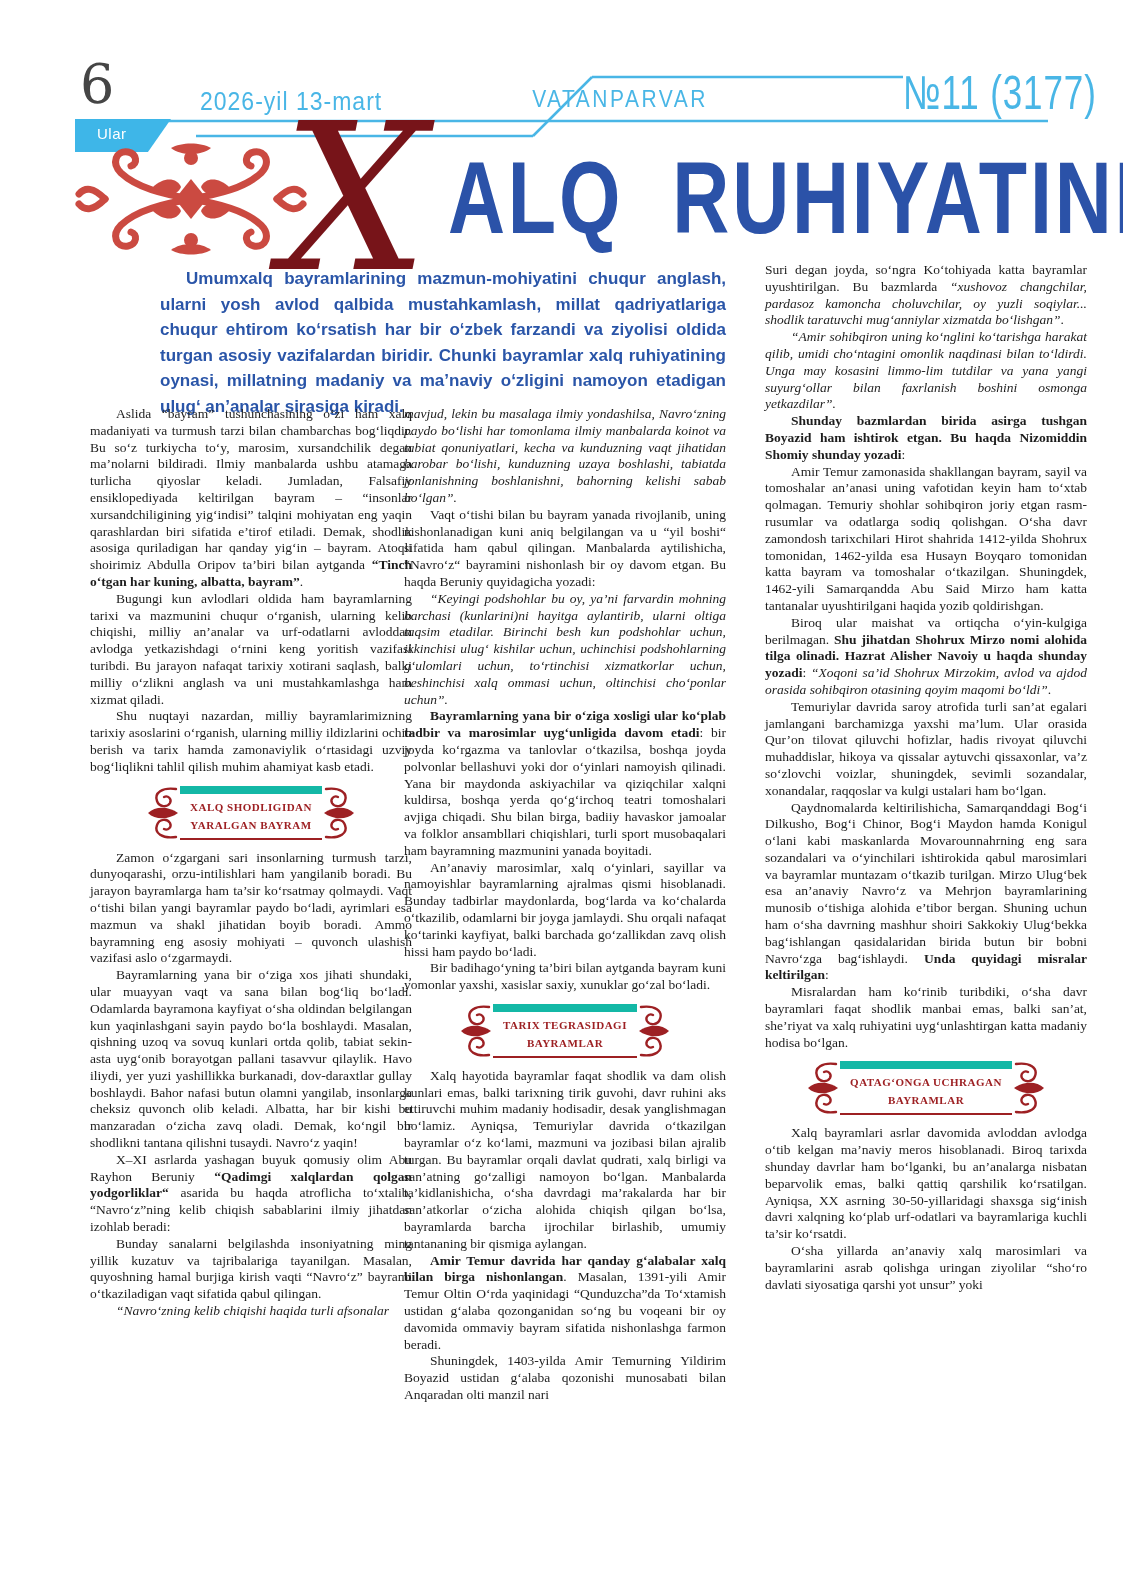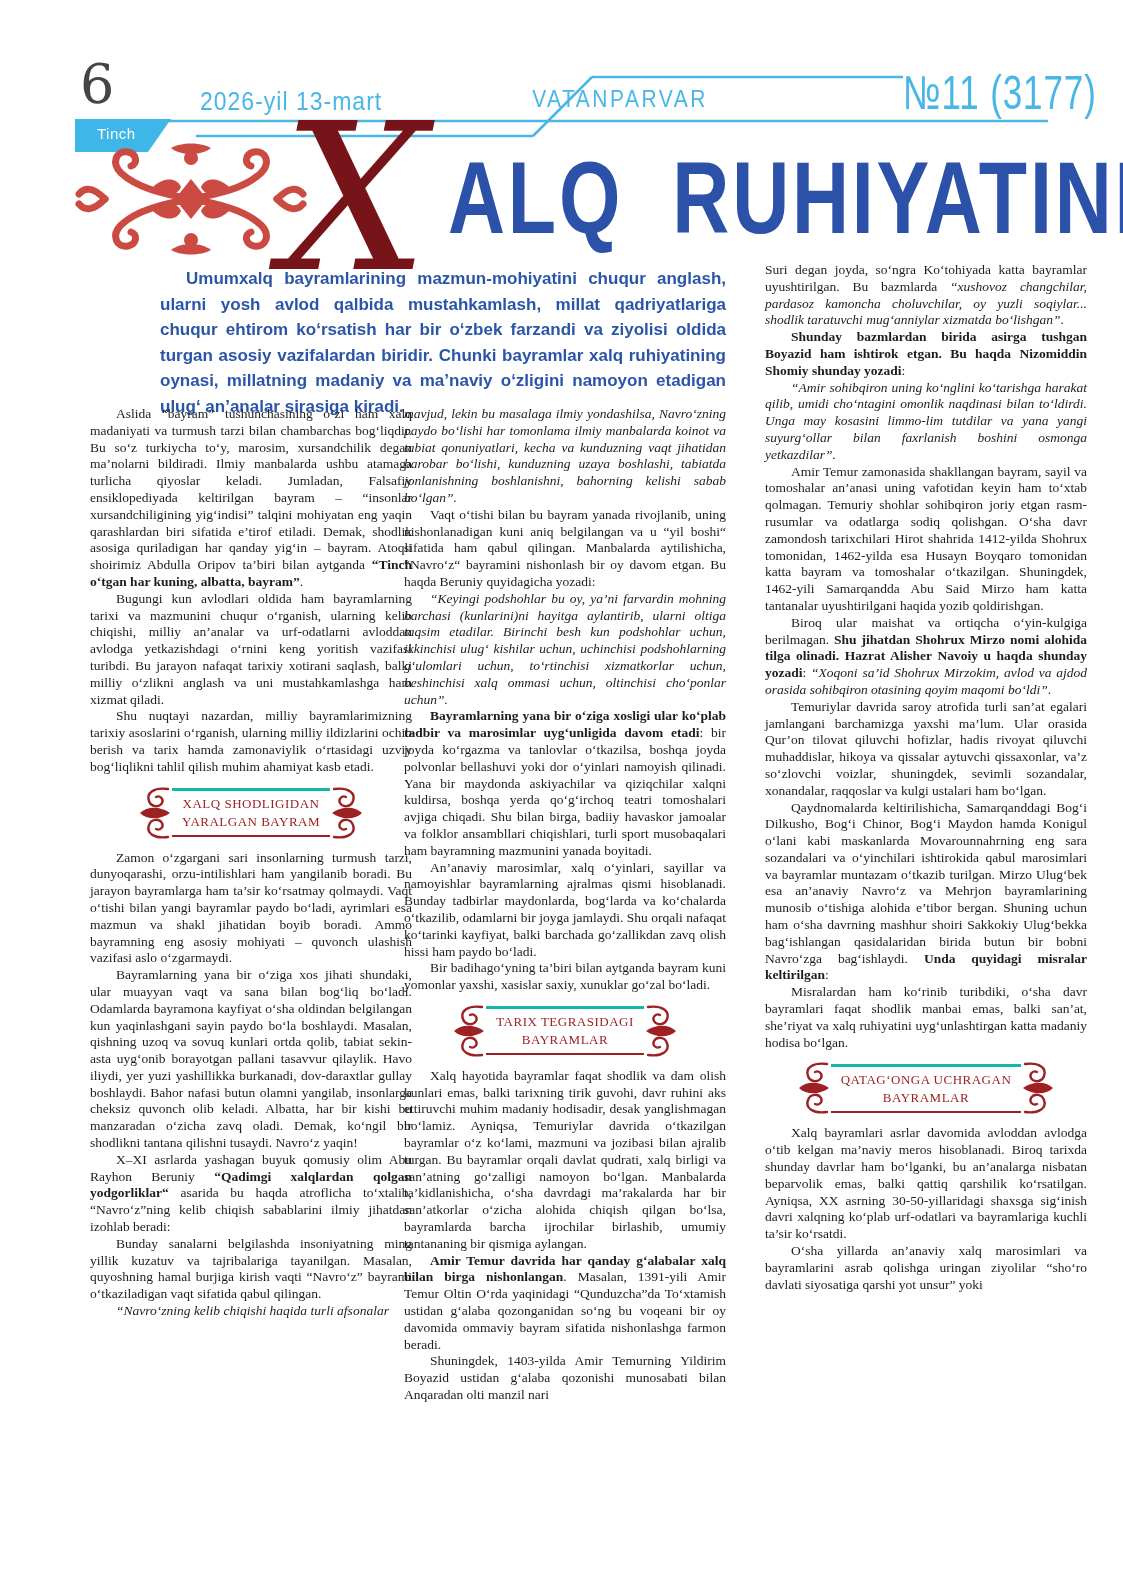--- a/index.html
+++ b/index.html
@@ -29,22 +29,22 @@
   .col{position:absolute;width:322px;text-align:justify;font-size:13.5px;line-height:16.8px;}
   #col1{left:90px;top:406px;}
   #col2{left:404px;top:406px;}
   #col3{left:765px;top:262px;}
   .col p{margin:0;text-indent:26px;}
   .col p.noindent{text-indent:0;}
   .col b{font-weight:bold;}
   .col i{font-style:italic;}
   
   .shead{display:flex;align-items:center;justify-content:center;margin:9px 0 9px 0;}
-  .shead .mid{border-top:3px solid #14b8a6;border-bottom:2px solid #9d2023;padding:4px 10px;text-align:center;
-        color:#9d2023;font-weight:normal;font-size:13px;line-height:18px;letter-spacing:0.5px;text-indent:0;}
+  .shead .mid{border-top:8px solid #14b8a6;border-bottom:2px solid #9d2023;padding:4px 10px;text-align:center;
+        color:#9d2023;font-weight:bold;font-size:11px;line-height:18px;letter-spacing:0.5px;text-indent:0;}
   .shead svg{flex:0 0 auto;}
   
   .poem{margin:9px 0;font-style:italic;}
   .poem div{text-indent:0;}
   .poem .ind{padding-left:56px;}
   
   .hdr-svg,.orn-svg{position:absolute;left:0;top:0;}
 </style>
 </head>
 <body>
@@ -57,21 +57,21 @@
     <line x1="592" y1="77" x2="903" y2="77" stroke="#49b6e6" stroke-width="2.5"></line>
     <line x1="75" y1="121" x2="1048" y2="121" stroke="#49b6e6" stroke-width="2.5"></line>
   </svg>
 
   <div class="pagenum">6</div>
   <div class="date">2026-yil 13-mart</div>
   <div class="masthead">VATANPARVAR</div>
   <div class="issue">№11 (3177)</div>
 
   <div class="meros">
-    <span>Tinch</span>
+    <span>Ular</span>
   </div>
 
   <svg class="orn-svg" style="left:75px;top:142px;" width="232" height="114" viewBox="0 0 232 114" fill="none">
     <g stroke="#cb4a41" stroke-width="7" stroke-linecap="round">
       <path d="M116,57 C88,52 62,46 46,31 C36,21 41,8 53,10 C62,12 63,22 56,24"></path>
       <path d="M116,57 C144,52 170,46 186,31 C196,21 191,8 179,10 C170,12 169,22 176,24"></path>
       <path d="M116,57 C88,62 62,68 46,83 C36,93 41,106 53,104 C62,102 63,92 56,90"></path>
       <path d="M116,57 C144,62 170,68 186,83 C196,93 191,106 179,104 C170,102 169,92 176,90"></path>
       <path d="M30,57 C18,45 10,45 4,52"></path>
       <path d="M30,57 C18,69 10,69 4,62"></path>
@@ -152,22 +152,22 @@
           </g>
           <path d="M2,28 C10,20 24,22 32,28 C24,34 10,36 2,28 Z" fill="#9d2023"></path>
         </svg>
       </div>
       <p><span>Xalq hayotida bayramlar faqat shodlik va dam olish kunlari emas, balki tarixning tirik guvohi, davr ruhini aks ettiruvchi muhim madaniy hodisadir, desak yanglishmagan bo‘lamiz. Ayniqsa, Temuriylar davrida o‘tkazilgan bayramlar o‘z ko‘lami, mazmuni va jozibasi bilan ajralib turgan. Bu bayramlar orqali davlat qudrati, xalq birligi va san’atning go‘zalligi namoyon bo‘lgan. Manbalarda ta’kidlanishicha, o‘sha davrdagi ma’rakalarda har bir san’atkorlar o‘zicha alohida chiqish qilgan bo‘lsa, bayramlarda barcha ijrochilar birlashib, umumiy tantananing bir qismiga aylangan.</span></p>
       <p><b>Amir Temur davrida har qanday g‘alabalar xalq bilan birga nishonlangan</b><span>. Masalan, 1391-yili Amir Temur Oltin O‘rda yaqinidagi “Qunduzcha”da To‘xtamish ustidan g‘alaba qozonganidan so‘ng bu voqeani bir oy davomida ommaviy bayram sifatida nishonlashga farmon beradi.</span></p>
       <p><span>Shuningdek, 1403-yilda Amir Temurning Yildirim Boyazid ustidan g‘alaba qozonishi munosabati bilan Anqaradan olti manzil nari</span></p>
     </div>
   <div id="col3" class="col">
       <p class="noindent"><span>Suri degan joyda, so‘ngra Ko‘tohiyada katta bayramlar uyushtirilgan. Bu bazmlarda </span><i>“xushovoz changchilar, pardasoz kamoncha choluvchilar, oy yuzli soqiylar... shodlik taratuvchi mug‘anniylar xizmatda bo‘lishgan”</i><span>.</span></p>
+      <p><i>“Amir sohibqiron uning ko‘nglini ko‘tarishga harakat qilib, umidi cho‘ntagini omonlik naqdinasi bilan to‘ldirdi. Unga may kosasini limmo-lim tutdilar va yana yangi suyurg‘ollar bilan faxrlanish boshini osmonga yetkazdilar”.</i></p>
       <p><b>Shunday bazmlardan birida asirga tushgan Boyazid ham ishtirok etgan. Bu haqda Nizomiddin Shomiy shunday yozadi</b><span>:</span></p>
-      <p><i>“Amir sohibqiron uning ko‘nglini ko‘tarishga harakat qilib, umidi cho‘ntagini omonlik naqdinasi bilan to‘ldirdi. Unga may kosasini limmo-lim tutdilar va yana yangi suyurg‘ollar bilan faxrlanish boshini osmonga yetkazdilar”.</i></p>
       <p><span>Amir Temur zamonasida shakllangan bayram, sayil va tomoshalar an’anasi uning vafotidan keyin ham to‘xtab qolmagan. Temuriy shohlar sohibqiron joriy etgan rasm-rusumlar va odatlarga sodiq qolishgan. O‘sha davr zamondosh tarixchilari Hirot shahrida 1412-yilda Shohrux tomonidan, 1462-yilda esa Husayn Boyqaro tomonidan katta bayram va tomoshalar o‘tkazilgan. Shuningdek, 1462-yili Samarqandda Abu Said Mirzo ham katta tantanalar uyushtirilgani haqida yozib qoldirishgan.</span></p>
       <p><span>Biroq ular maishat va ortiqcha o‘yin-kulgiga berilmagan. </span><b>Shu jihatdan Shohrux Mirzo nomi alohida tilga olinadi. Hazrat Alisher Navoiy u haqda shunday yozadi</b><span>: </span><i>“Xoqoni sa’id Shohrux Mirzokim, avlod va ajdod orasida sohibqiron otasining qoyim maqomi bo‘ldi”</i><span>.</span></p>
       <p><span>Temuriylar davrida saroy atrofida turli san’at egalari jamlangani barchamizga yaxshi ma’lum. Ular orasida Qur’on tilovat qiluvchi hofizlar, hadis rivoyat qiluvchi muhaddislar, hikoya va qissalar aytuvchi qissaxonlar, va’z so‘zlovchi voizlar, shuningdek, sevimli sozandalar, xonandalar, raqqoslar va kulgi ustalari ham bo‘lgan.</span></p>
       <p><span>Qaydnomalarda keltirilishicha, Samarqanddagi Bog‘i Dilkusho, Bog‘i Chinor, Bog‘i Maydon hamda Konigul o‘lani kabi maskanlarda Movarounnahrning eng sara sozandalari va o‘yinchilari ishtirokida qabul marosimlari va bayramlar muntazam o‘tkazib turilgan. Mirzo Ulug‘bek esa an’anaviy Navro‘z va Mehrjon bayramlarining munosib o‘tishiga alohida e’tibor bergan. Shuning uchun ham o‘sha davrning mashhur shoiri Sakkokiy Ulug‘bekka bag‘ishlangan qasidalaridan birida butun bir bobni Navro‘zga bag‘ishlaydi. </span><b>Unda quyidagi misralar keltirilgan</b><span>:</span></p>
       <p><span>Misralardan ham ko‘rinib turibdiki, o‘sha davr bayramlari faqat shodlik manbai emas, balki san’at, she’riyat va xalq ruhiyatini uyg‘unlashtirgan katta madaniy hodisa bo‘lgan.</span></p>
       <div class="shead">
         <svg width="34" height="56" viewBox="0 0 34 56">
           <g fill="none" stroke="#9d2023" stroke-width="2.4" stroke-linecap="round">
             <path d="M30,4 C16,2 8,8 11,16 C13,22 21,23 24,18 C26,14 22,10 18,12"></path>
             <path d="M30,52 C16,54 8,48 11,40 C13,34 21,33 24,38 C26,42 22,46 18,44"></path>

